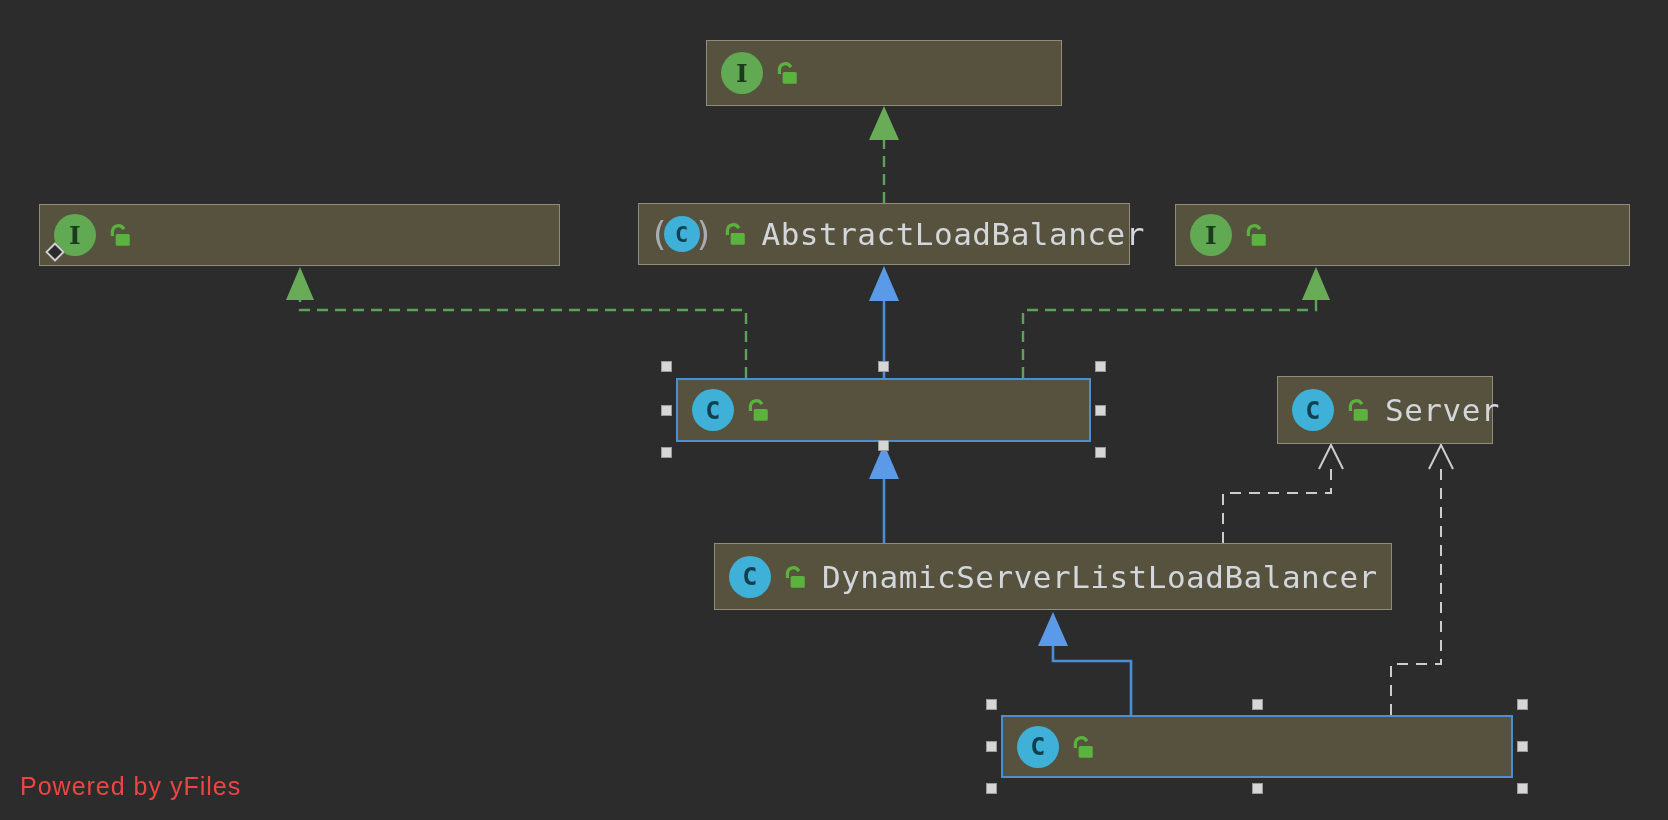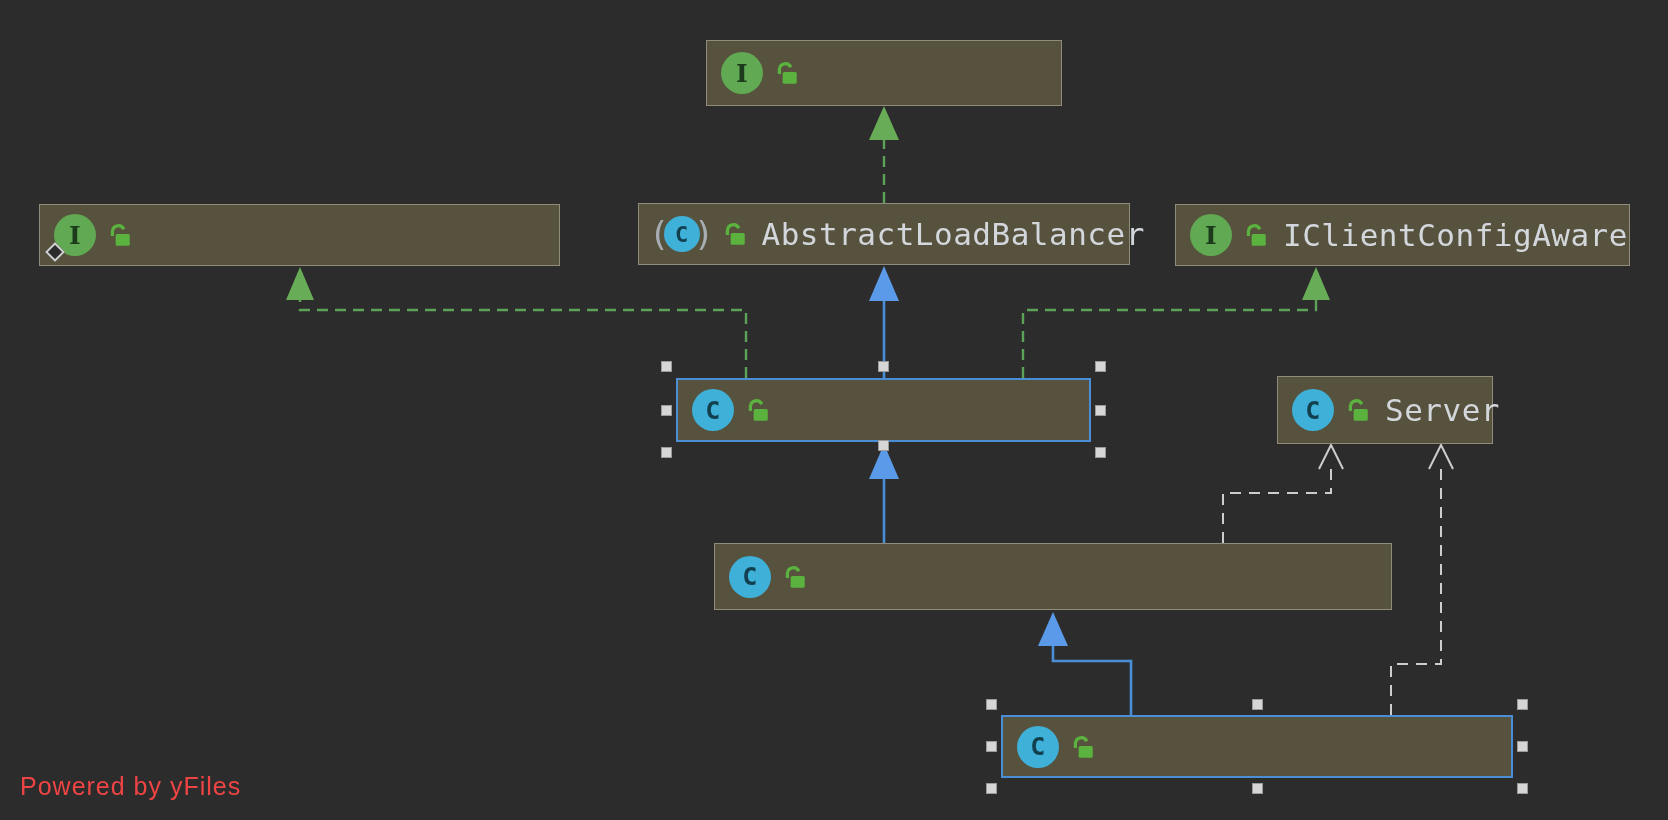--- a/index.html
+++ b/index.html
@@ -122,21 +122,20 @@
       </svg>
       <span class="node-label">AbstractLoadBalancer</span>
     </div>
 
     <div class="node" style="left:1175px;top:204px;width:455px;height:62px;">
       <span class="type-icon interface">I</span>
       <svg class="lock" viewBox="0 0 24 24" width="26" height="26">
         <path d="M5 13 V8.5 a5.5 5.5 0 0 1 10.5 -1.8" fill="none" stroke="#5cb23e" stroke-width="3"></path>
         <rect x="8" y="11" width="13" height="11" rx="1.5" fill="#5cb23e"></rect>
       </svg>
-      <span class="node-label">IClientConfigAware</span>
     </div>
 
     <div class="node selected" style="left:676px;top:378px;width:415px;height:64px;">
       <span class="type-icon class">C</span>
       <svg class="lock" viewBox="0 0 24 24" width="26" height="26">
         <path d="M5 13 V8.5 a5.5 5.5 0 0 1 10.5 -1.8" fill="none" stroke="#5cb23e" stroke-width="3"></path>
         <rect x="8" y="11" width="13" height="11" rx="1.5" fill="#5cb23e"></rect>
       </svg>
     </div>
 
@@ -148,20 +147,21 @@
       </svg>
       <span class="node-label">Server</span>
     </div>
 
     <div class="node" style="left:714px;top:543px;width:678px;height:67px;">
       <span class="type-icon class">C</span>
       <svg class="lock" viewBox="0 0 24 24" width="26" height="26">
         <path d="M5 13 V8.5 a5.5 5.5 0 0 1 10.5 -1.8" fill="none" stroke="#5cb23e" stroke-width="3"></path>
         <rect x="8" y="11" width="13" height="11" rx="1.5" fill="#5cb23e"></rect>
       </svg>
+      <span class="node-label">DynamicServerListLoadBalancer</span>
     </div>
 
     <div class="node selected" style="left:1001px;top:715px;width:512px;height:63px;">
       <span class="type-icon class">C</span>
       <svg class="lock" viewBox="0 0 24 24" width="26" height="26">
         <path d="M5 13 V8.5 a5.5 5.5 0 0 1 10.5 -1.8" fill="none" stroke="#5cb23e" stroke-width="3"></path>
         <rect x="8" y="11" width="13" height="11" rx="1.5" fill="#5cb23e"></rect>
       </svg>
     </div>
 

